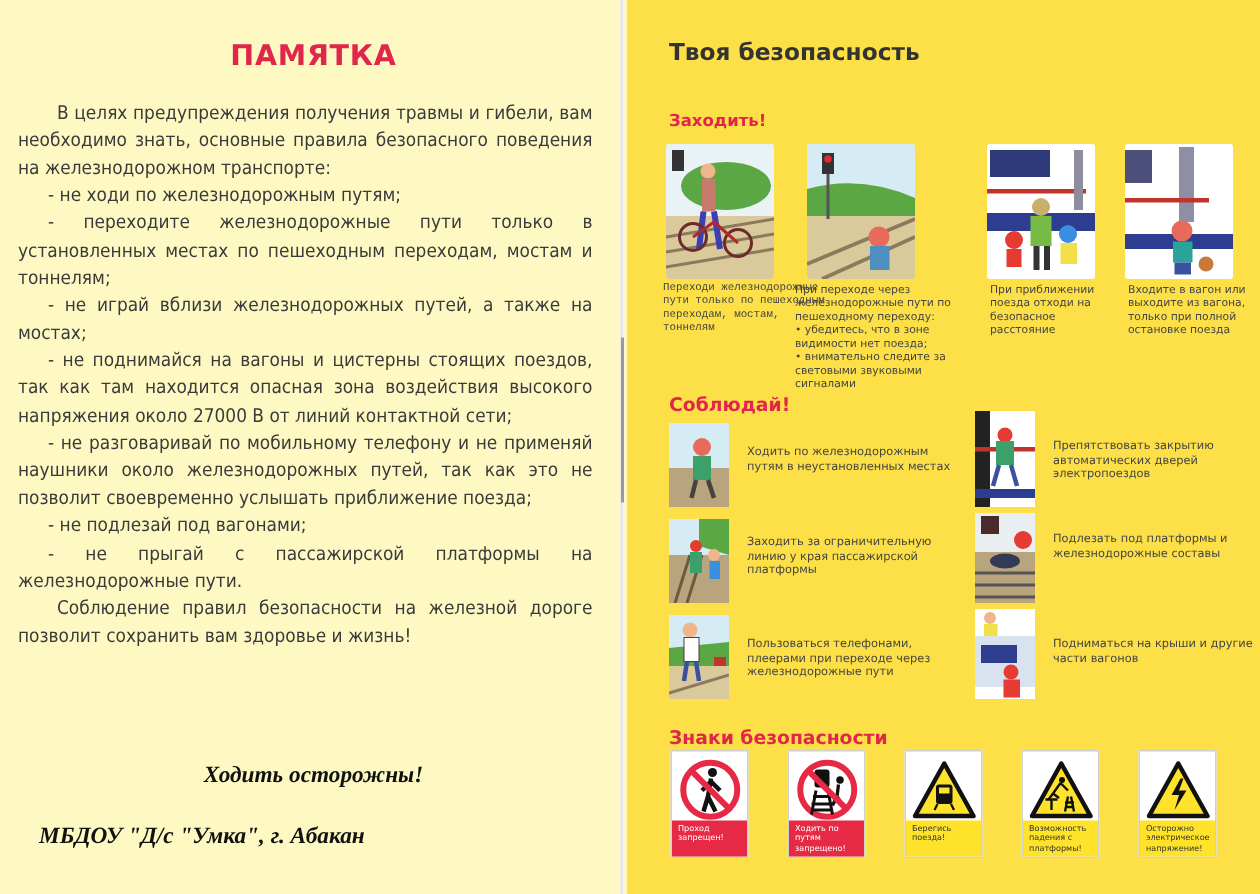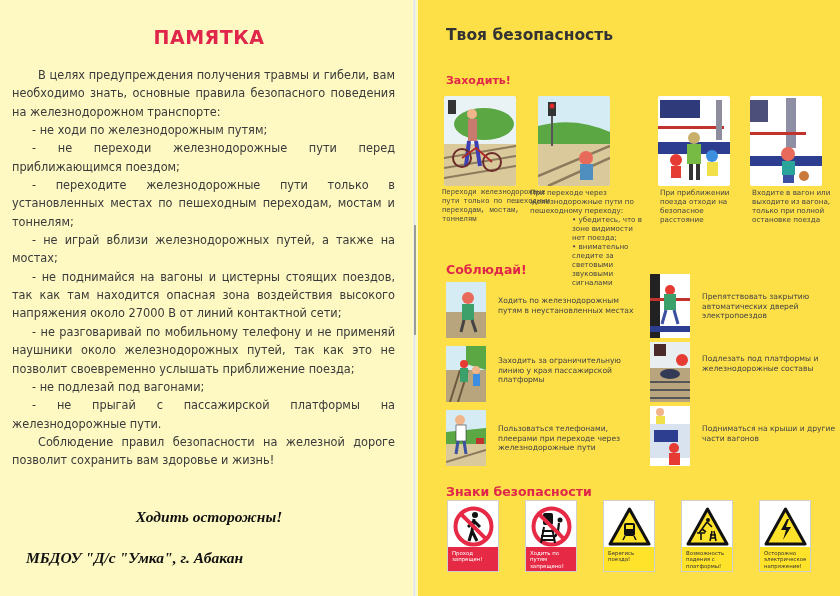--- a/index.html
+++ b/index.html
@@ -27,21 +27,21 @@
   .right-page { position: absolute; left: 418px; top: 0; width: 422px; height: 596px; background: #fde047; }
   .rp-title { position: absolute; left: 28px; top: 26px; font-size: 15.5px; line-height: 18px; color: #333; font-weight: 600; }
   .section-head { position: absolute; left: 28px; font-size: 12px; font-weight: bold; color: #e0264a; }
   .sh-obey { top: 74px; font-size: 11px; }
   .sh-forbidden { top: 262px; font-size: 12.5px; }
   .sh-signs { top: 484px; font-size: 12.5px; }
 
   .obey-item { position: absolute; top: 96px; }
   .obey-pic { width: 72px; height: 90px; border-radius: 2px; position: relative; overflow: hidden; }
   .obey-cap { position: absolute; top: 92px; width: 110px; font-size: 7.2px; line-height: 9px; color: #444; }
-  .obey-cap ul { list-style: none; margin-left: 42px; }
+  .obey-cap ul { list-style: none; }
   .obey-cap li::before { content: "• "; }
 
   .forb-item { position: absolute; left: 28px; width: 190px; }
   .forb-item.col2 { left: 232px; }
   .forb-pic { position: absolute; left: 0; top: 0; width: 40px; height: 56px; overflow: hidden; }
   .forb-text { position: absolute; left: 52px; top: 14px; width: 140px; font-size: 7.6px; line-height: 9.6px; color: #444; }
 
   .sign { position: absolute; top: 500px; width: 52px; height: 72px; border: 1px solid #cfcfcf; background: #fff; }
   .sign .sym { position: absolute; left: 4px; top: 4px; width: 43px; height: 43px; }
   .sign .band { position: absolute; left: 0; bottom: 0; width: 100%; height: 24px; padding: 3px 4px;
@@ -52,21 +52,20 @@
   svg { display: block; }
 </style>
 </head>
 <body>
 
 <div class="left-page">
   <div class="memo-title">ПАМЯТКА</div>
   <div class="memo-body">
     <p>В целях предупреждения получения травмы и гибели, вам необходимо знать, основные правила безопасного поведения на железнодорожном транспорте:</p>
     <p class="rule">- не ходи по железнодорожным путям;</p>
-    <p class="rule">- не переходи железнодорожные пути перед приближающимся поездом;</p>
     <p class="rule">- переходите железнодорожные пути только в установленных местах по пешеходным переходам, мостам и тоннелям;</p>
     <p class="rule">- не играй вблизи железнодорожных путей, а также на мостах;</p>
     <p class="rule">- не поднимайся на вагоны и цистерны стоящих поездов, так как там находится опасная зона воздействия высокого напряжения около 27000 В от линий контактной сети;</p>
     <p class="rule">- не разговаривай по мобильному телефону и не применяй наушники около железнодорожных путей, так как это не позволит своевременно услышать приближение поезда;</p>
     <p class="rule">- не подлезай под вагонами;</p>
     <p class="rule">- не прыгай с пассажирской платформы на железнодорожные пути.</p>
     <p>Соблюдение правил безопасности на железной дороге позволит сохранить вам здоровье и жизнь!</p>
   </div>
   <div class="memo-careful">Ходить осторожны!</div>
   <div class="memo-org">МБДОУ "Д/с "Умка", г. Абакан</div>

